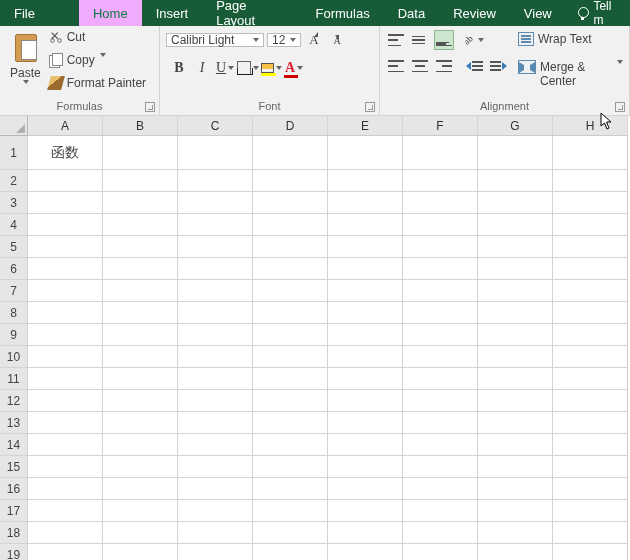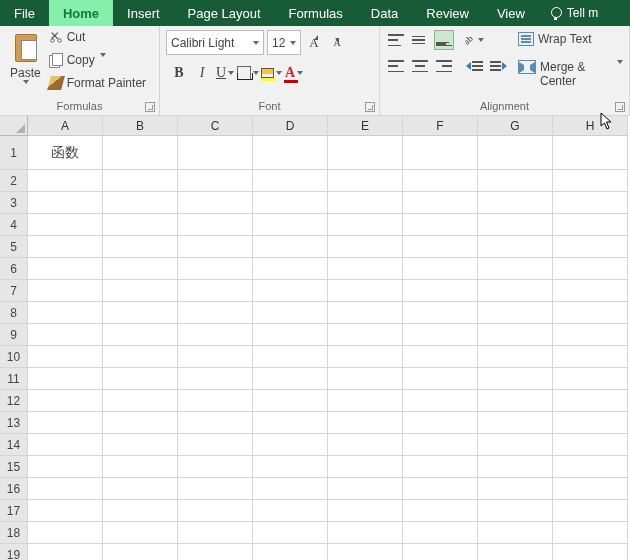--- a/index.html
+++ b/index.html
@@ -1,21 +1,21 @@
 <!DOCTYPE html>
 <html><head>
 <meta charset="utf-8">
 <style>
 * { margin:0; padding:0; box-sizing:border-box; }
 body { font-family:"Segoe UI","Microsoft YaHei",sans-serif; font-size:12px; color:#444; background:#fff; width:630px; height:560px; overflow:hidden; position:relative; }
 
 
 .tabs { background:#185c37; height:26px; display:flex; align-items:stretch; color:#fff; }
 .tab { padding:0 14px; display:flex; align-items:center; font-size:13px; cursor:pointer; }
-.tab.active { background:#86efac; color:#0f7a3f; font-weight:700; }
+.tab.active { background:#f0abfc; color:#0f7a3f; font-weight:400;margin-left:30px; }
 .tell { display:flex; align-items:center; gap:5px; padding:0 6px 0 10px; }
 .bulb { width:13px; height:13px; position:relative; }
 .bulb::before { content:""; position:absolute; top:0; left:2px; width:9px; height:9px; border-radius:50%; border:1px solid #fff; }
 .bulb::after { content:""; position:absolute; bottom:0; left:5px; width:3px; height:3px; background:#fff; }
 
 
 .ribbon { height:90px; background:#f1f1f1; border-bottom:1px solid #d4d4d4; display:flex; }
 .group { border-right:1px solid #d4d4d4; display:flex; flex-direction:column; }
 .gbody { flex:1; display:flex; align-items:flex-start; padding:4px 6px 0 6px; }
 .glabel { text-align:center; font-size:11px; color:#666; padding-bottom:3px; position:relative; }
@@ -32,21 +32,21 @@
 .i-paste::before { content:""; position:absolute; left:4px; top:2px; width:20px; height:26px; background:#d29b51; border:1px solid #a37434; border-radius:2px; }
 .i-paste::after { content:""; position:absolute; left:10px; top:8px; width:14px; height:18px; background:#fff; border:1px solid #888; }
 .i-cut { width:14px; height:14px; }
 .i-copy { width:14px; height:14px; position:relative; }
 .i-copy::before { content:""; position:absolute; left:0; top:2px; width:9px; height:11px; border:1px solid #888; background:#fff; }
 .i-copy::after { content:""; position:absolute; left:3px; top:0; width:9px; height:11px; border:1px solid #888; background:#fff; }
 .i-fpaint { width:14px; height:14px; background:linear-gradient(135deg,#e7c06a 40%,#9b6a2f 40%); transform:skewX(-15deg); }
 
 
 .fontrow { display:flex; gap:3px; align-items:center; }
-.sel { background:#fff; border:1px solid #bcbcbc; height:25px; display:flex; align-items:center; padding:0 4px; font-size:12px; justify-content:space-between; }
+.sel { background:#fff; border:1px solid #bcbcbc; height:14px; display:flex; align-items:center; padding:0 4px; font-size:12px; justify-content:space-between; }
 .fname { width:98px; }
 .fsize { width:34px; }
 .sqbtn { width:20px; height:20px; display:flex; align-items:center; justify-content:center; cursor:pointer; font-family:"Times New Roman",serif; }
 .biu { display:flex; gap:1px; margin-top:6px; padding-left:2px; }
 .biu .sqbtn { font-size:14px; width:22px; }
 .b { font-weight:bold; } .it{ font-style:italic; } .ul{ text-decoration:underline; }
 .bord { width:14px; height:14px; border:1px solid #666; position:relative; }
 .bord::before { content:""; position:absolute; left:-1px; bottom:-1px; width:14px; height:6px; border:1px solid #222; border-top:none;}
 .fillbx { width:13px; height:10px; border:1px solid #555; position:relative; background:linear-gradient(#f6c344 60%,transparent 60%); }
 .fillbar{ position:absolute; left:-1px; bottom:-4px; width:15px; height:3px; background:#ffff00; }

